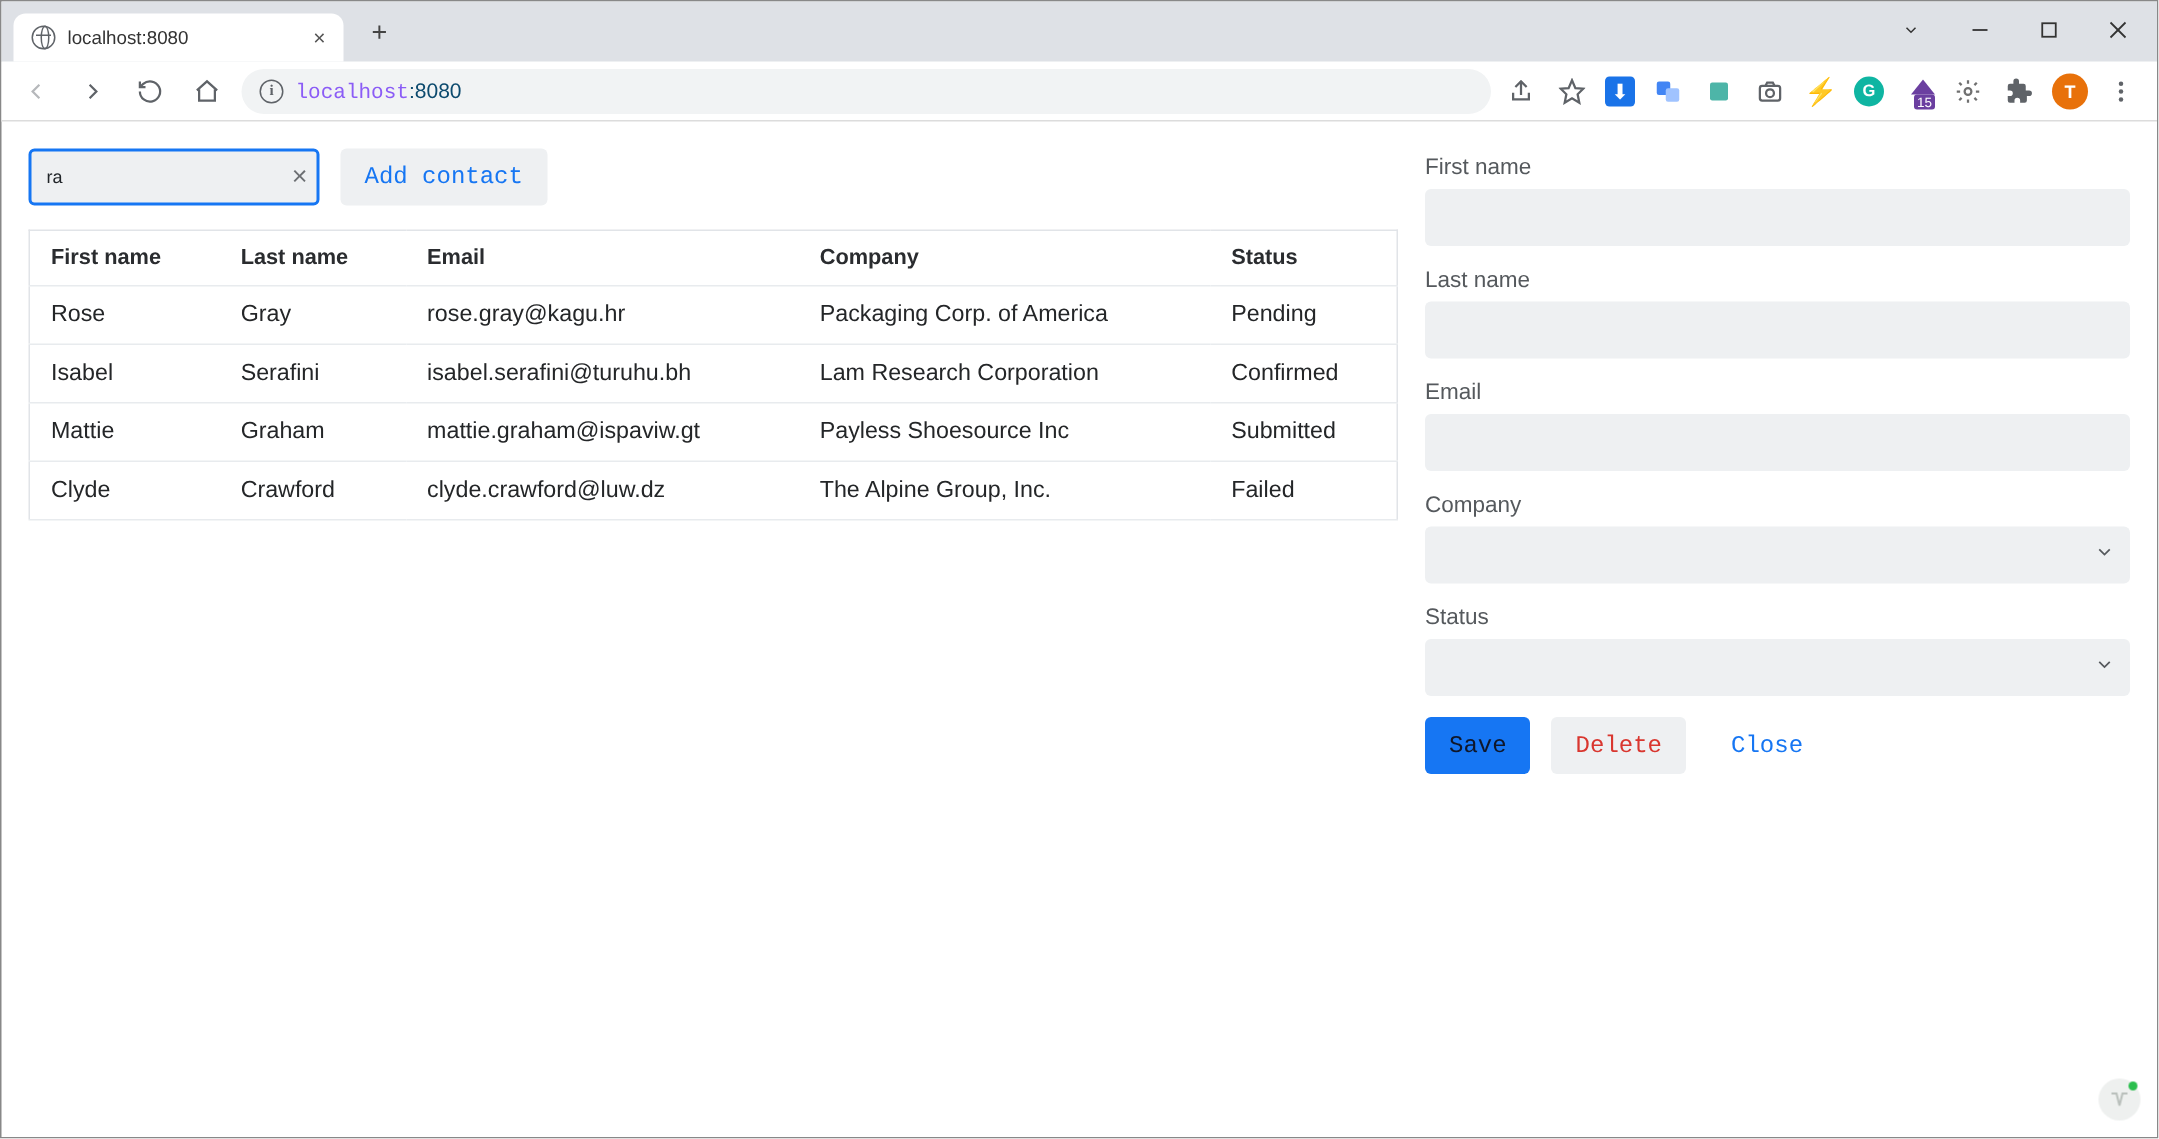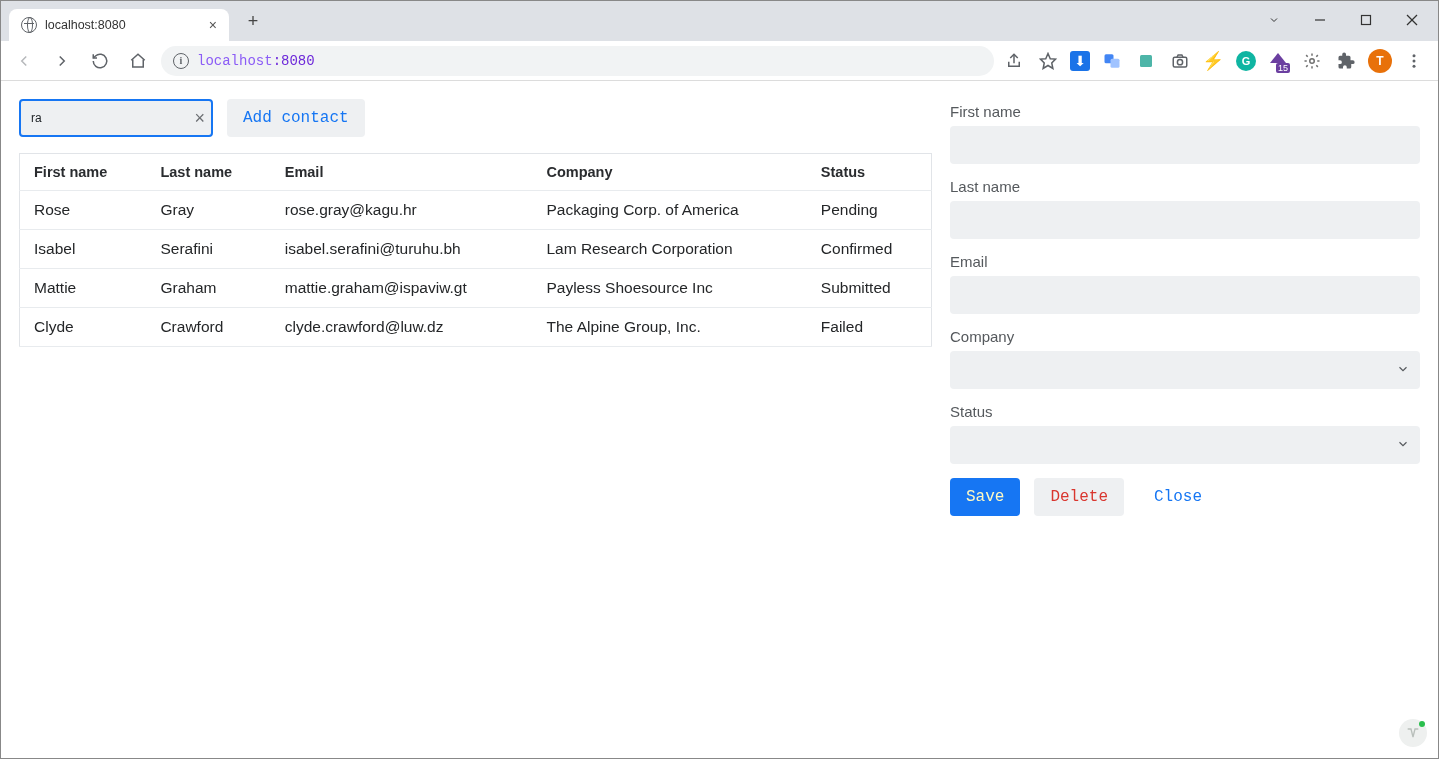--- a/index.html
+++ b/index.html
@@ -19,41 +19,41 @@
   .win-controls .wc { width:44px; height:30px; display:flex; align-items:center; justify-content:center; color:#333; cursor:pointer;}
   .wc svg { width:12px; height:12px; }
 
   .addrbar { display:flex; align-items:center; gap:8px; height:40px; background:#fff; border-bottom:1px solid #dcdcdc; padding:0 8px;}
   .nav-btn { width:30px; height:30px; display:flex; align-items:center; justify-content:center; color:#5f6368; border-radius:50%; cursor:pointer;}
   .nav-btn.disabled { color:#b6b8bb; cursor:default;}
   .nav-btn svg { width:18px; height:18px; }
   .addr { flex:1; display:flex; align-items:center; gap:8px; height:30px; background:#f1f3f4; border-radius:15px; padding:0 12px; font-size:14px; color:#5f6368;}
   .addr .info { width:16px; height:16px; border:1.5px solid #5f6368; border-radius:50%; display:flex; align-items:center; justify-content:center; font-size:10px; font-weight:bold; font-family:serif;}
   .addr .url .host { color:#8b5cf6;font-family:Liberation Mono, monospace;}
-  .addr .url .port { color:#6d28d9;font-family:Liberation Mono, monospace;}
+  .addr .url .port { color:#0c4a6e;}
   .ext-row { display:flex; align-items:center; gap:10px; padding-right:4px;}
   .ext { width:24px; height:24px; display:flex; align-items:center; justify-content:center; color:#5f6368; font-size:16px; cursor:pointer;}
   .ext.circle { border-radius:50%; color:#fff; font-size:12px; font-weight:bold;}
   .ext.orange { background:#e8710a;}
   .ext.teal { background:#0fb5a2; width:20px; height:20px; font-size:11px;}
-  .ext.purple-badge { position:relative;}
+  .ext.purple-badge { position:relative;justify-content:flex-end;}
   .ext.purple-badge .house { width:0;height:0;border-left:8px solid transparent;border-right:8px solid transparent;border-bottom:10px solid #6b3fa0; position:relative; top:-3px;}
   .ext.purple-badge .num { position:absolute; bottom:0; right:0; background:#6b3fa0; color:#fff; font-size:9px; padding:0 2px; border-radius:2px;}
   .ext.blue-sq { background:#1a73e8; color:#fff; border-radius:3px; width:20px; height:20px; font-size:14px;}
   .ext svg { width:18px; height:18px;}
 
   
   .page { flex:1; overflow:auto; padding:18px; display:flex; gap:18px; position:relative;}
   .left { flex:1; min-width:0;}
   .toolbar { display:flex; gap:14px; margin-bottom:16px;}
   .search-box { position:relative; width:194px;}
   .search-box input { width:100%; height:38px; background:#eef0f2; border:2px solid #1676f3; border-radius:4px; padding:0 28px 0 10px; font-size:12px; color:#212529; outline:none;}
   .search-box .clear { position:absolute; right:8px; top:50%; transform:translateY(-50%); color:#6c6f73; font-size:18px; cursor:pointer;}
   .btn { height:38px; padding:0 16px; border:none; border-radius:4px; font-size:16px; font-weight:500; cursor:pointer; background:#eef0f2; color:#1676f3;font-family:Liberation Mono, monospace;}
-  .btn.primary { background:#1676f3; color:#fef9c3;}
+  .btn.primary { background:#1676f3; color:#0f172a;}
   .btn.danger { background:#eef0f2; color:#d9362f;}
   .btn.link { background:transparent; color:#1676f3;}
 
   table.grid { width:100%; border:1px solid #e1e4e8; border-collapse:collapse; background:#fff;}
   table.grid th, table.grid td { text-align:left; padding:10px 14px; border-bottom:1px solid #e8ebee; font-size:15.5px; font-weight:400; color:#242628;}
   table.grid th { font-weight:600; font-size:14.5px; color:#2a2c2f;}
 
   .right { width:470px; padding-top:4px;}
   .form-field { margin-bottom:14px;}
   .form-field label { display:block; font-size:15px; color:#55595d; margin-bottom:6px;}

